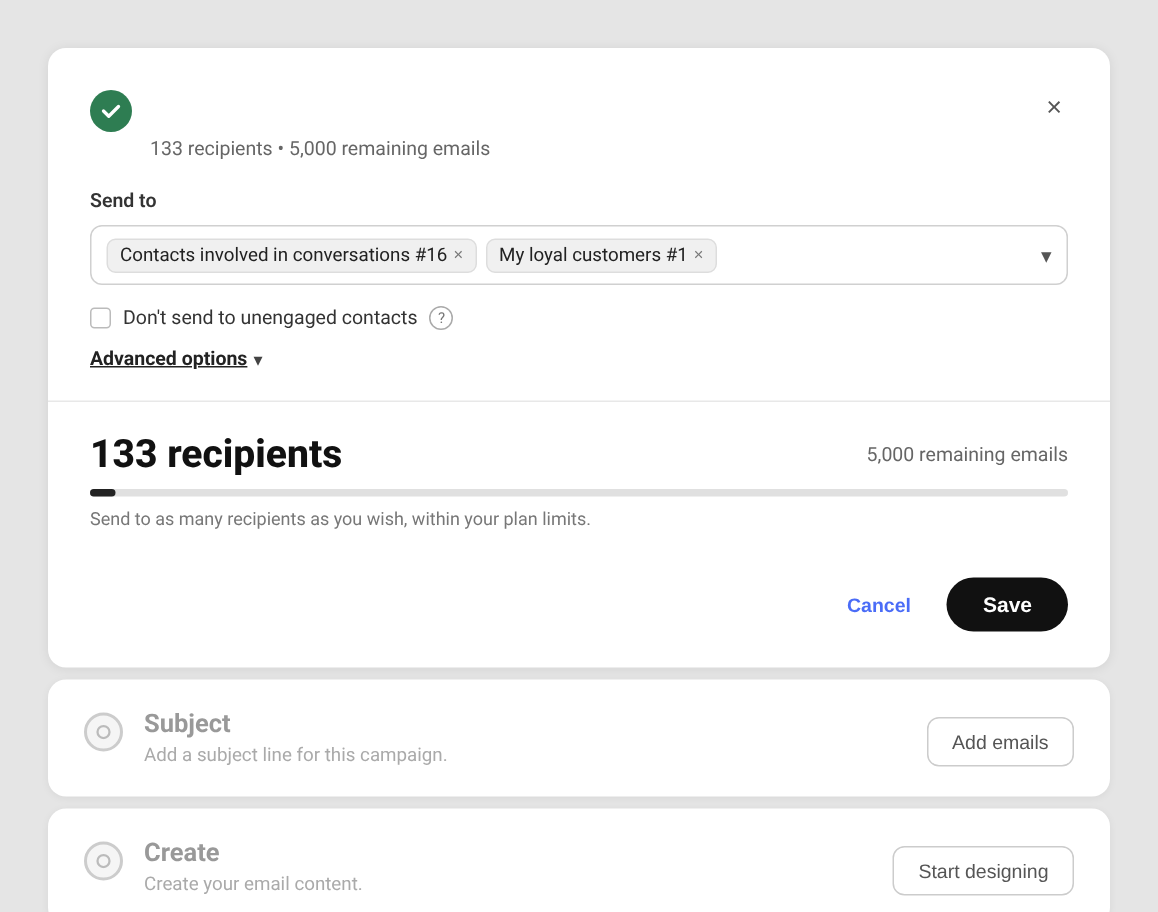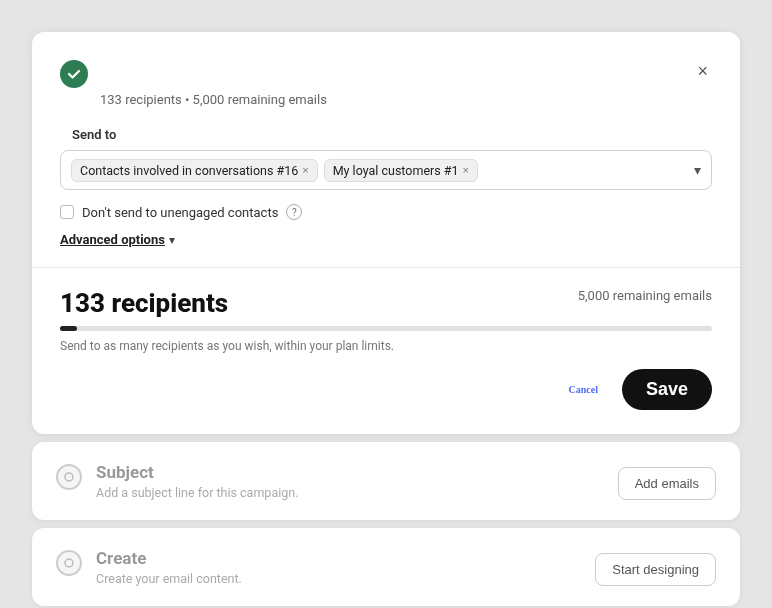--- a/index.html
+++ b/index.html
@@ -78,21 +78,20 @@
       margin-left: 40px;
       margin-bottom: 20px;
     }
 
     
     .section-label {
       font-size: 13px;
       font-weight: 600;
       color: #333;
       margin-bottom: 8px;
-      margin-left: 12px;
     }
     .tags-dropdown {
       border: 1.5px solid #d0d0d0;
       border-radius: 8px;
       padding: 6px 10px;
       display: flex;
       align-items: center;
       gap: 6px;
       min-height: 40px;
       position: relative;
@@ -182,21 +181,21 @@
     
     .divider {
       border: none;
       border-top: 1.5px solid #e8e8e8;
       margin: 0 -28px 20px -28px;
     }
 
     
     .recipients-row {
       display: flex;
-      align-items: flex-start;
+      align-items: center;
       justify-content: space-between;
       margin-bottom: 8px;
     }
     .recipients-count {
       font-size: 26px;
       font-weight: 800;
       color: #111;
     }
     .remaining-emails {
       font-size: 13px;
@@ -212,47 +211,46 @@
       margin-bottom: 8px;
     }
     .progress-bar-fill {
       background: #222;
       border-radius: 4px;
       height: 100%;
     }
     .progress-hint {
       font-size: 12px;
       color: #777;
-      margin-bottom: 16px;
+      margin-bottom: 32px;
     }
 
     
     .action-row {
       display: flex;
       justify-content: flex-end;
       gap: 12px;
       align-items: center;
     }
     .cancel-btn {
       background: none;
       border: none;
       cursor: pointer;
       color: #4a6cf7;
-      font-size: 10px;
+      font-size: 13px;
       font-weight: 600;
       padding: 8px 12px;
-      font-family: Liberation Serif, serif;
     }
     .save-btn {
       background: #111;
       color: #fff;
       border: none;
       border-radius: 24px;
       padding: 10px 24px;
-      font-size: 18px;
+      font-size: 14px;
       font-weight: 600;
       cursor: pointer;
     }
 
     
     .sub-card {
       background: #ffffff;
       border-radius: 12px;
       padding: 20px 24px;
       box-shadow: 0 1px 6px rgba(0,0,0,0.06);

